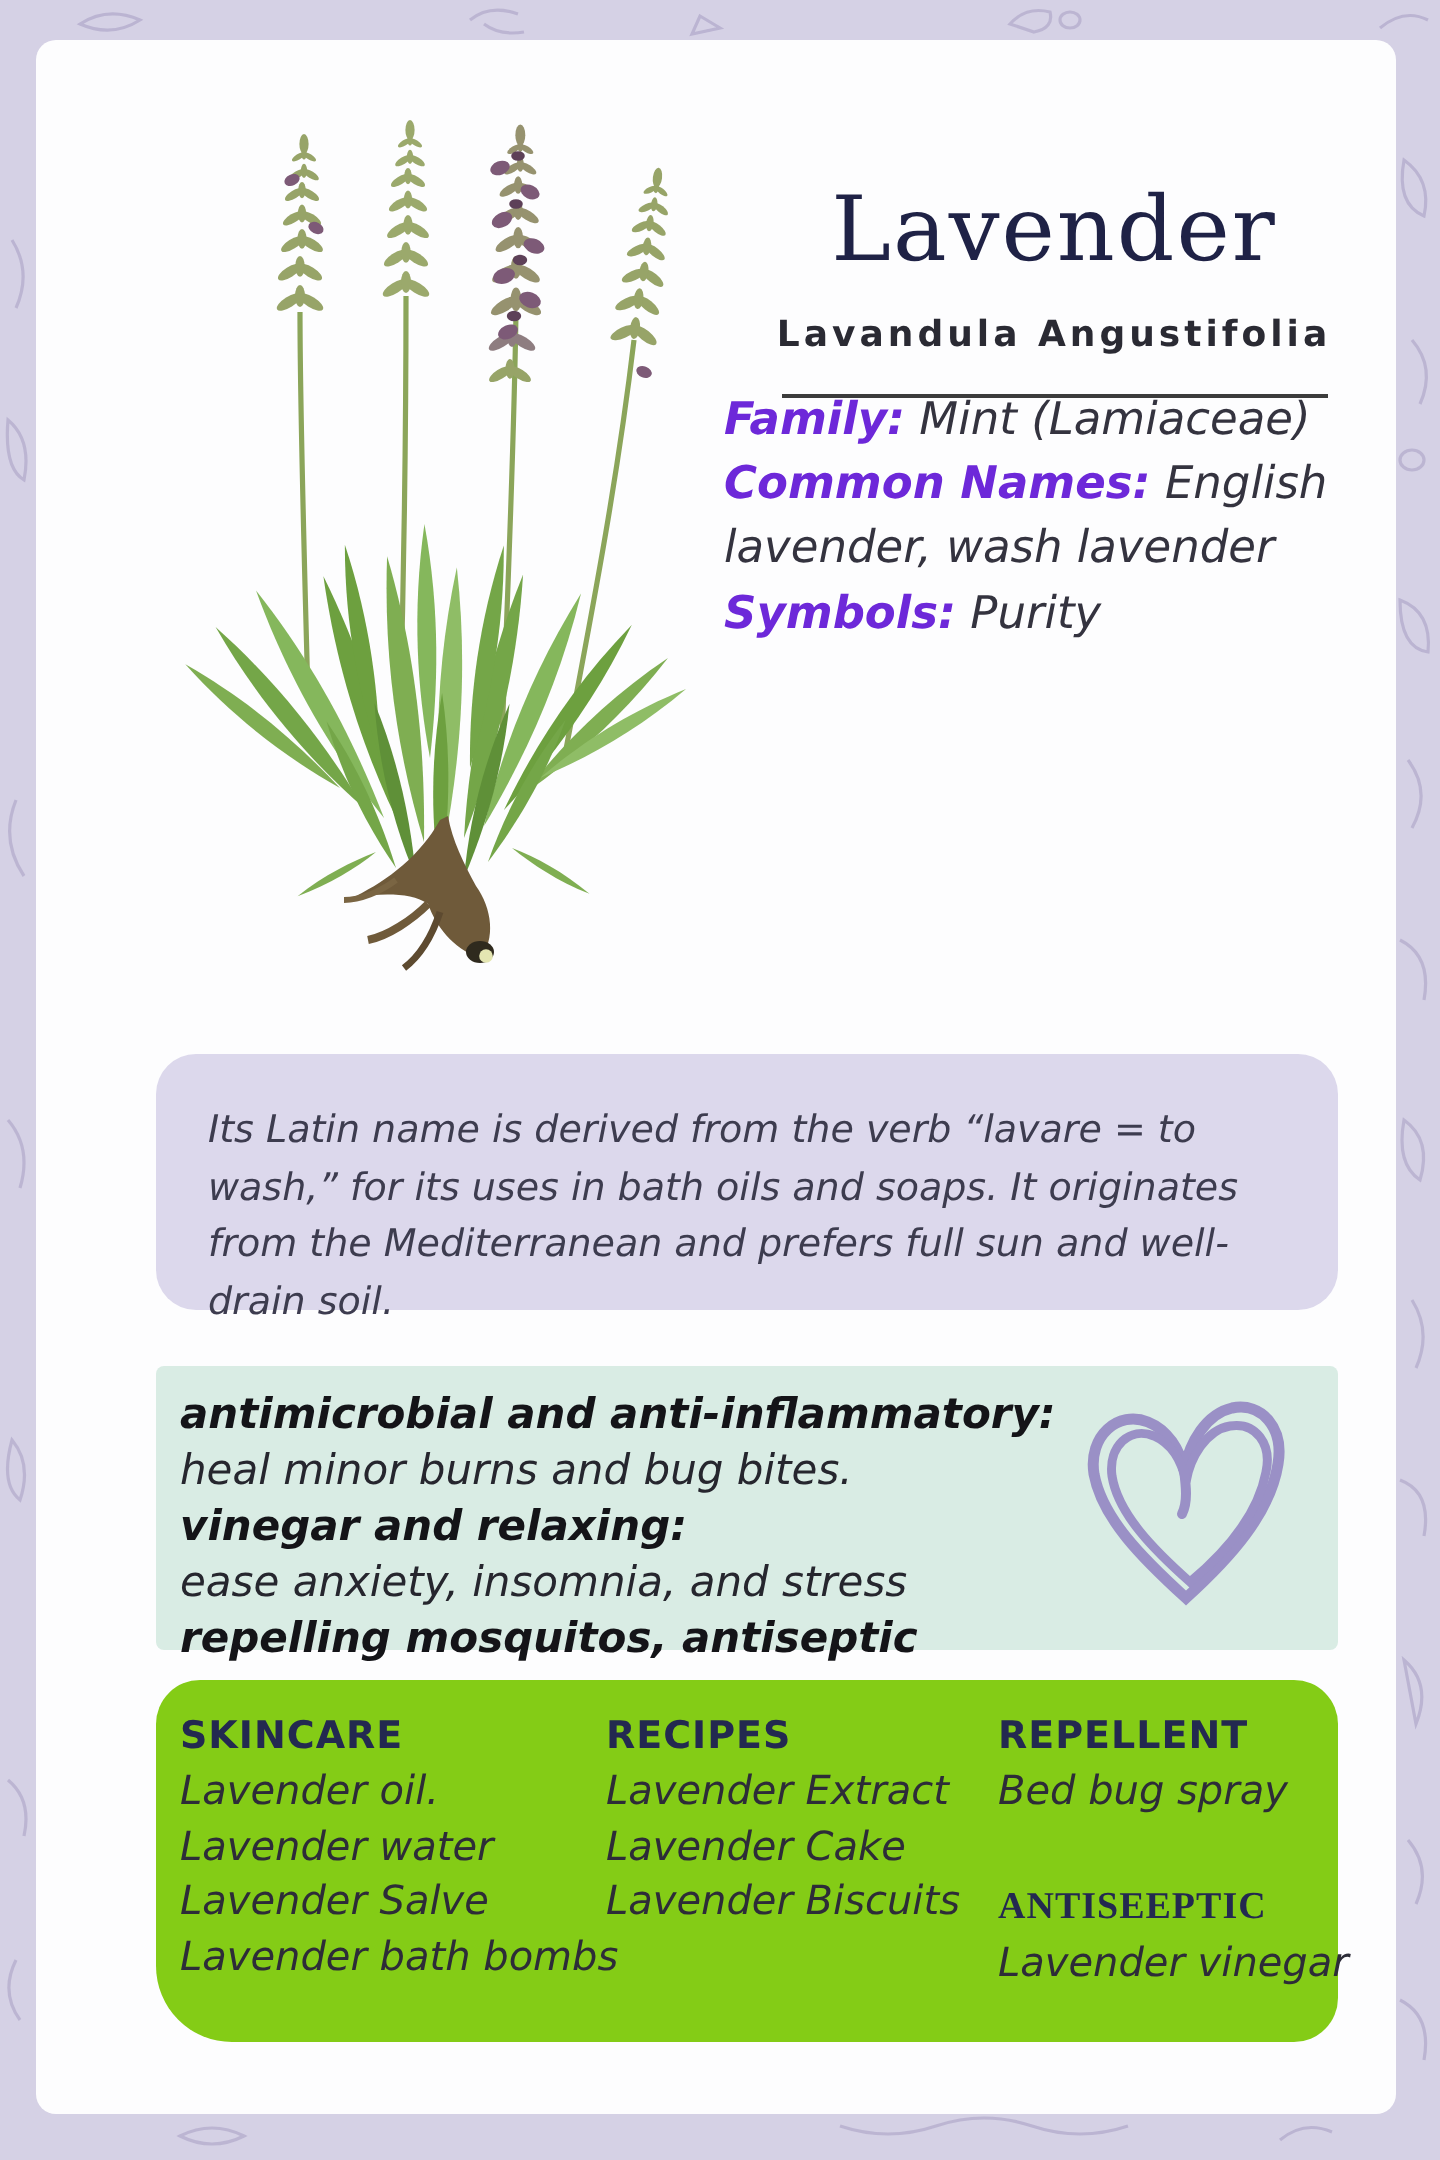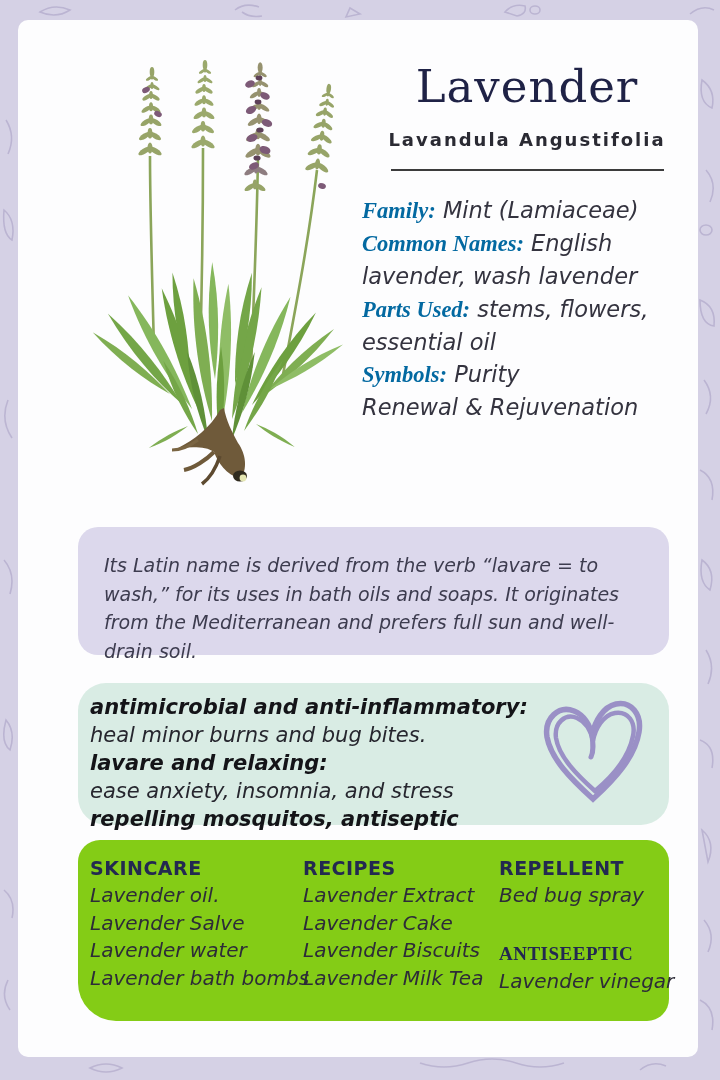--- a/index.html
+++ b/index.html
@@ -22,52 +22,52 @@
     background:#fdfdfe; border-radius:10px; z-index:1;
   }
 
   
   .plant { left:70px; top:46px; width:290px; height:468px; z-index:2; }
 
   
   .header { left:362px; top:60px; width:330px; text-align:center; z-index:2; }
   .title {
     font-family:"DejaVu Serif","Liberation Serif",serif;
-    font-size:45px; font-weight:400; color:#1f2246; letter-spacing:1px;
+    font-size:45px; font-weight:400; color:#1f2246; letter-spacing:1px;margin-top:28px;
   }
   .subtitle {
     margin-top:16px; font-size:18px; font-weight:bold;
     letter-spacing:2px; color:#2a2a33; white-space:nowrap;
   }
   .divider { width:273px; border-top:2.5px solid #3c3c3c; margin:19px auto 0; }
 
   
   .info {
     left:362px; top:194px; width:340px; z-index:2;
     font-size:22.5px; font-style:italic; line-height:1.43; color:#34333f;
   }
   .info .fld { display:block; }
-  .info b { font-style:italic; color:#0369a1;font-family:Liberation Serif, serif; }
+  .info b { font-style:italic; color:#6d28d9; }
   .info .xline { display:block; }
 
   
   .fact-box {
     left:78px; top:527px; width:591px; height:128px;
     background:#dcd8ec; border-radius:20px; z-index:2;
     padding:24px 24px 0 26px;
   }
   .fact-box p {
     font-size:19px; font-style:italic; line-height:1.5; color:#3d3c4f;
     max-width:548px;
   }
 
   
   .benefits-box {
     left:78px; top:683px; width:591px; height:142px;
-    background:#d9ece4; border-radius:28px; z-index:2;
+    background:#d9ece4; border-radius:4px; z-index:2;
     padding:11px 0 0 12px;
   }
   .benefits-box .bline { font-size:21px; font-style:italic; line-height:1.33;
     color:#26262e; max-width:440px; }
   .benefits-box .bline.bold { font-weight:bold; color:#141418; }
   .heart { right:20px; top:8px; width:112px; height:124px; }
 
   
   .uses-box {
     left:78px; top:840px; width:591px; height:181px;
@@ -212,58 +212,55 @@
 
 <div class="abs header">
   <div class="title">Lavender</div>
   <div class="subtitle">Lavandula Angustifolia</div>
   <div class="divider"></div>
 </div>
 
 <div class="abs info">
   <span class="fld"><b>Family:</b> <span>Mint (Lamiaceae)</span></span>
   <span class="fld"><b>Common Names:</b> <span>English lavender,  wash lavender</span></span>
-  <span class="fld"><b>Parts Used:</b> <span>stems, flowers, essential oil</span></span>
   <span class="fld"><b>Symbols:</b> <span>Purity</span></span>
-  <span class="xline">Renewal &amp; Rejuvenation</span>
 </div>
 
 <div class="abs fact-box">
   <p>Its Latin name is derived from the verb “lavare = to wash,” for its uses in bath oils and soaps. It originates from the Mediterranean and  prefers full sun and well-drain soil.</p>
 </div>
 
 <div class="abs benefits-box">
   <div class="bline bold">antimicrobial and anti-inflammatory:</div>
   <div class="bline">heal minor burns and bug bites.</div>
-  <div class="bline bold">lavare and relaxing:</div>
+  <div class="bline bold">vinegar and relaxing:</div>
   <div class="bline">ease anxiety, insomnia, and stress</div>
   <div class="bline bold">repelling mosquitos, antiseptic</div>
   <svg class="abs heart" viewBox="0 0 112 124" xmlns="http://www.w3.org/2000/svg">
     <g fill="none" stroke="#9a90c6" stroke-linecap="round">
       <path stroke-width="5.5" d="M56,108 C34,88 14,68 10,46 C7,27 22,14 37,20 C47,24 53,34 55,44 C58,30 66,16 79,13 C94,10 105,23 102,41 C98,66 78,88 56,108 Z"></path>
       <path stroke-width="4.5" d="M58,100 C40,84 22,66 19,47 C17,32 28,22 40,27 C49,31 54,40 56,50 C58,38 66,24 78,22 C91,20 99,31 96,45 C92,66 76,85 58,100 Z"></path>
       <path stroke-width="5" d="M55,44 C56,52 57,60 54,66"></path>
     </g>
   </svg>
 </div>
 
 <div class="abs uses-box">
   <div class="col1">
     <h3>SKINCARE</h3>
     <div class="item">Lavender oil.</div>
+    <div class="item">Lavender water</div>
     <div class="item">Lavender Salve</div>
-    <div class="item">Lavender water</div>
     <div class="item">Lavender bath bombs</div>
   </div>
   <div class="col2">
     <h3>RECIPES</h3>
     <div class="item">Lavender Extract</div>
     <div class="item">Lavender Cake</div>
     <div class="item">Lavender Biscuits</div>
-    <div class="item">Lavender Milk Tea</div>
   </div>
   <div class="col3">
     <h3>REPELLENT</h3>
     <div class="item">Bed bug spray</div>
     <h3 class="sec2">ANTISEEPTIC</h3>
     <div class="item">Lavender vinegar</div>
   </div>
 </div>
 
 </body></html>

